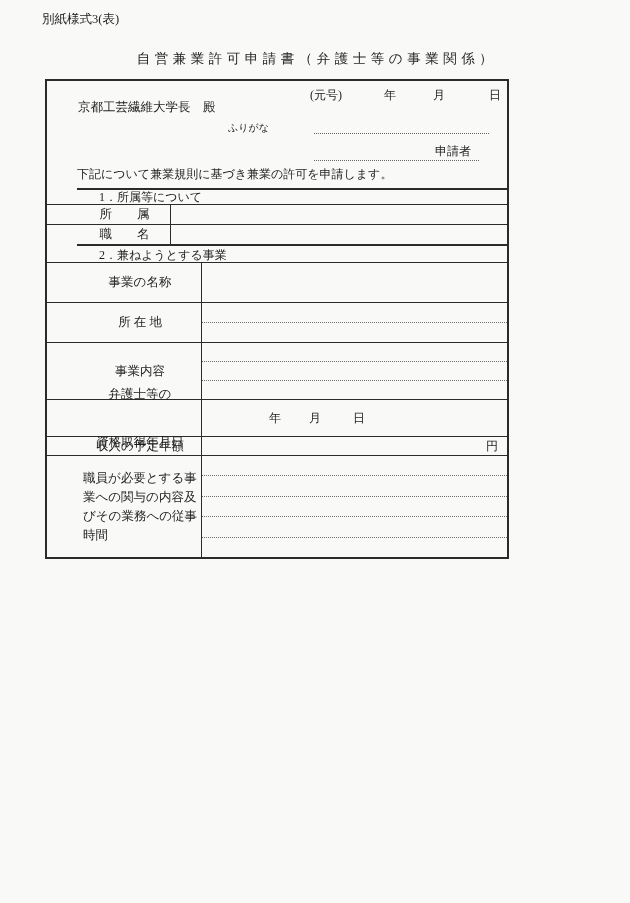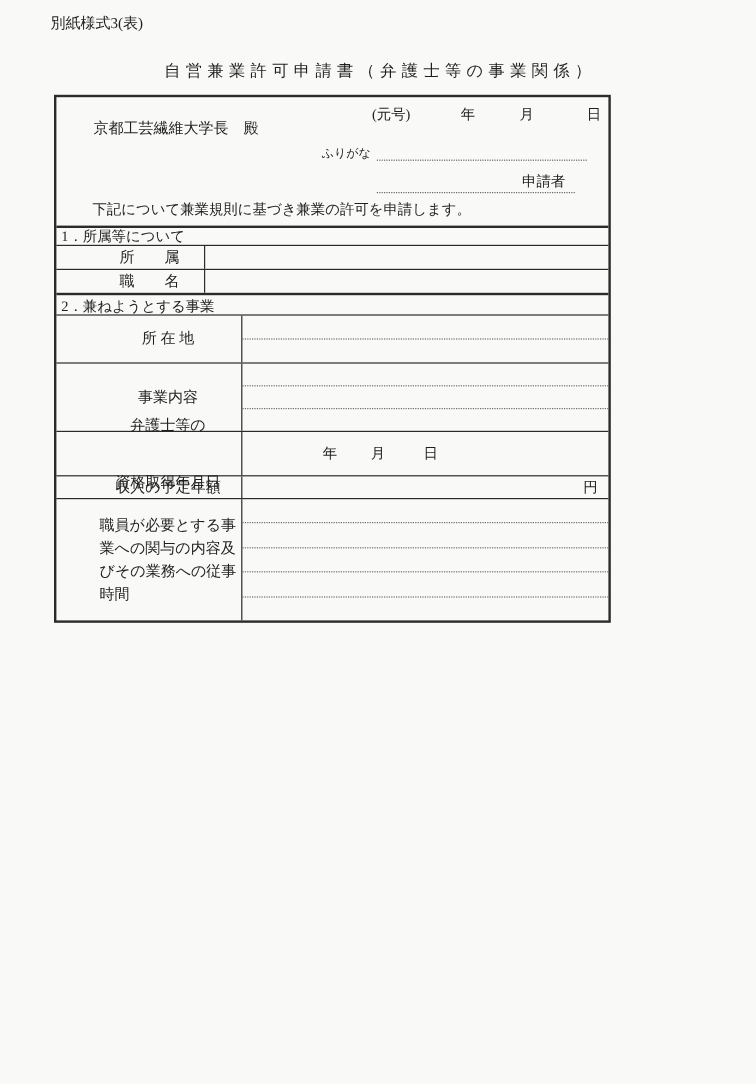--- a/index.html
+++ b/index.html
@@ -17,29 +17,29 @@
   
   .top-section{position:relative;height:107px;}
   .date-row{position:absolute;top:6px;right:6px;display:flex;align-items:baseline;}
   .date-row .era{}
   .date-row .yy{margin-left:42px;}
   .date-row .mm{margin-left:37px;}
   .date-row .dd{margin-left:44px;}
   .addressee{position:absolute;top:18px;left:31px;font-size:12.5px;white-space:pre;}
   .sig-row{position:absolute;display:flex;align-items:flex-end;}
   .sig-row .dline{border-bottom:1px dotted #666;height:2px;}
-  .furigana-row{top:40px;right:18px;}
+  .furigana-row{top:40px;right:18px;gap:40px;}
   .furigana-row .sig-label{font-size:10px;margin-right:5px;margin-bottom:-1px;}
   .furigana-row .dline{width:175px;}
   .applicant-row{top:62px;right:28px;flex-direction:column;}
   .applicant-row .sig-label{font-size:12px;margin-right:8px;margin-bottom:-2px;}
   .applicant-row .dline{width:165px;}
   .declaration{position:absolute;top:85px;left:30px;}
   
-  .sec-header{box-sizing:border-box;border-top:2px solid #2b2b2b;padding-left:4px;}
+  .sec-header{box-sizing:border-box;border-top:2px solid #2b2b2b;padding-left:22px;margin-left:30px;}
   .hdr1{height:16px;line-height:13px;padding-top:1px;}
   .hdr2{height:18px;line-height:14px;padding-top:2px;}
   .row{display:flex;box-sizing:border-box;border-top:1px solid #2b2b2b;padding-left:32px;}
   .label-cell{box-sizing:border-box;border-right:1px solid #2b2b2b;
     display:flex;align-items:center;justify-content:center;
     font-size:12.5px;text-align:center;white-space:pre;flex-shrink:0;}
   .s1 .label-cell{width:92px;}
   .s2 .label-cell{width:123px;}
   .value-cell{flex:1;display:flex;box-sizing:border-box;}
   .h20{height:20px;} .h40{height:40px;} .h57{height:57px;}
@@ -90,20 +90,24 @@
     <div class="value-cell"></div>
   </div>
 
   <div class="row s1 h20">
     <div class="label-cell">職　　名</div>
     <div class="value-cell"></div>
   </div>
 
   <div class="sec-header hdr2">2．兼ねようとする事業</div>
 
+  <div class="row s2 h40">
+    <div class="label-cell">事業の名称</div>
+    <div class="value-cell"></div>
+  </div>
 
   <div class="row s2 h40">
     <div class="label-cell">所 在 地</div>
     <div class="value-cell lines">
       <div class="wline"></div>
       <div class="wline"></div>
     </div>
   </div>
 
   <div class="row s2 h57">

